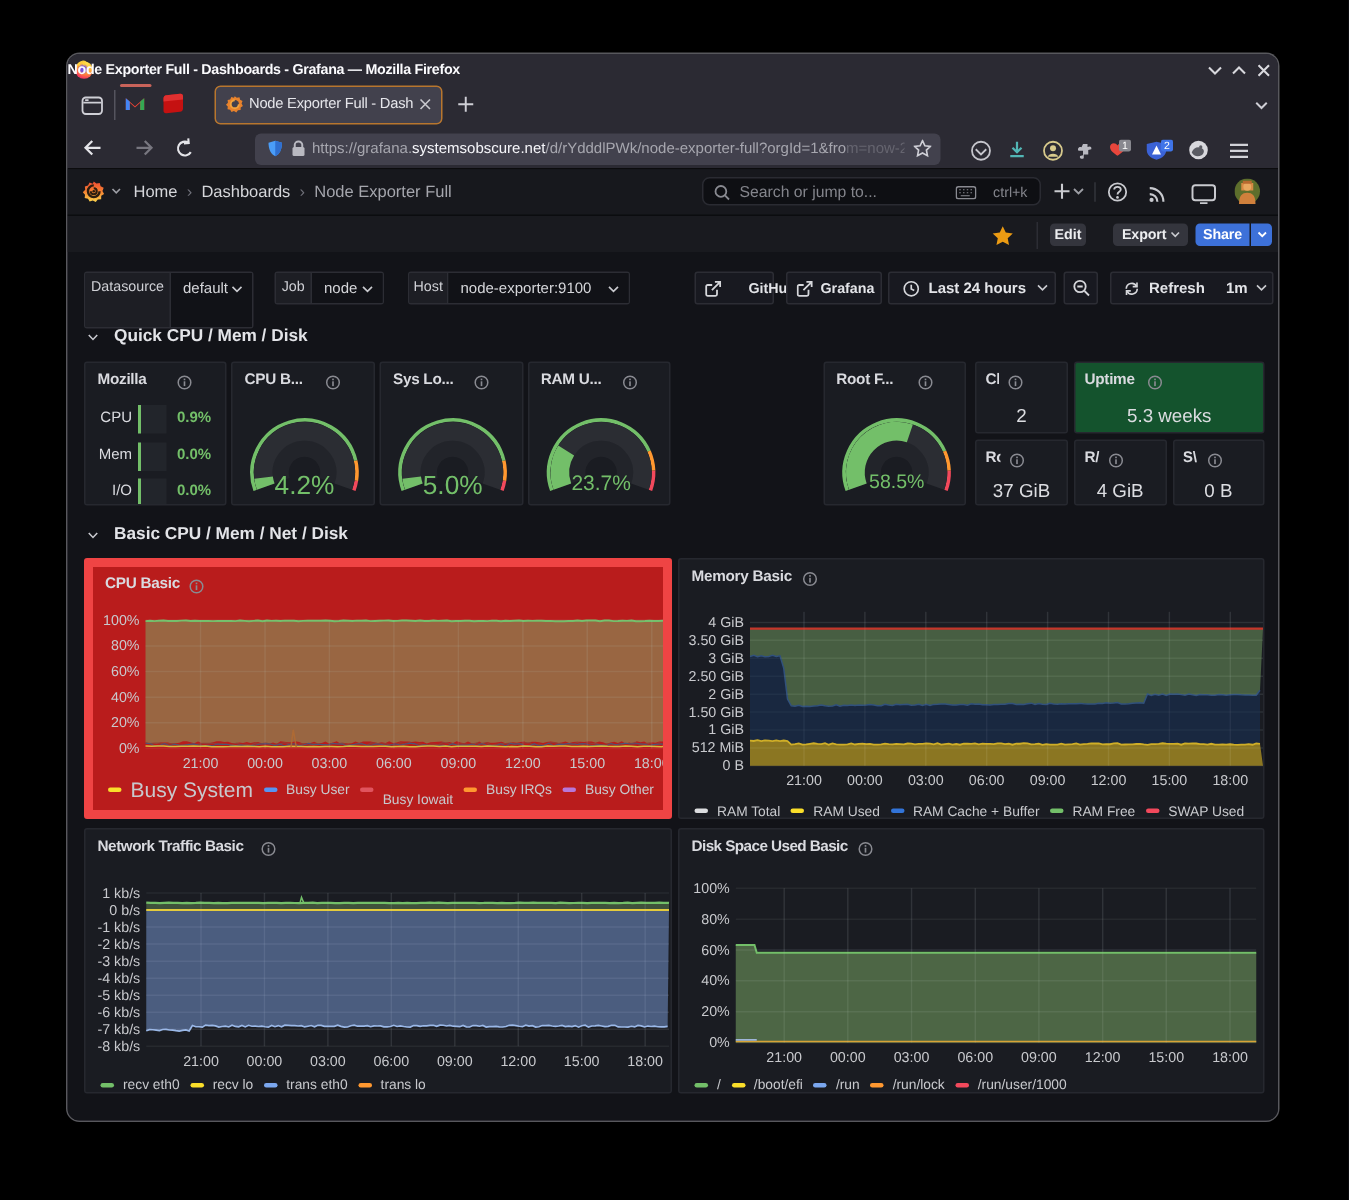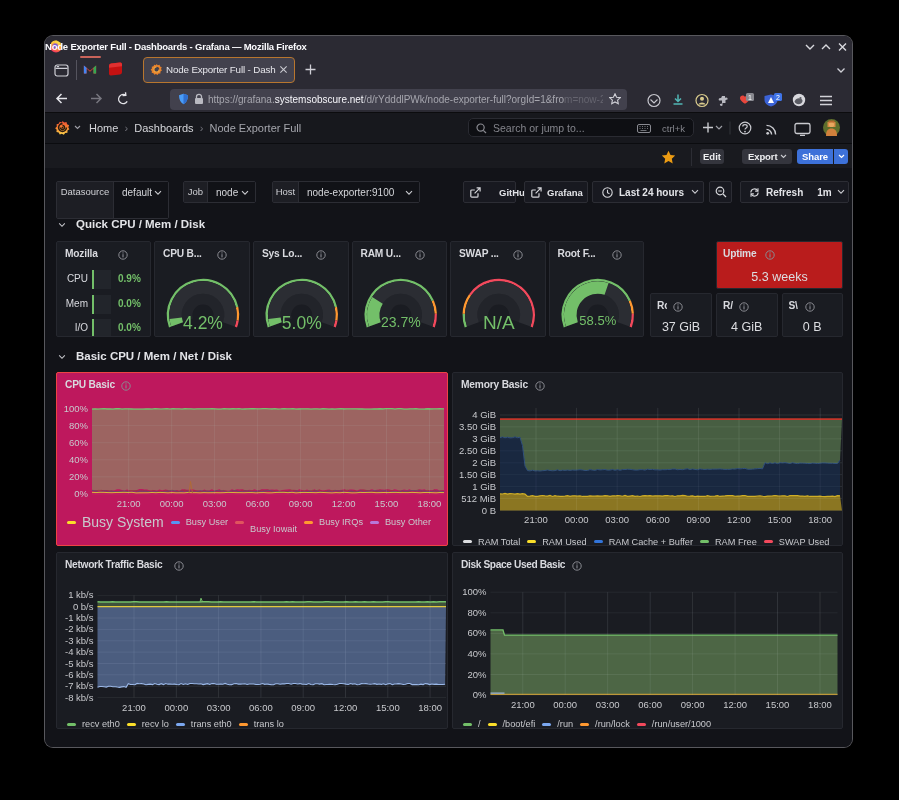--- a/index.html
+++ b/index.html
@@ -298,54 +298,47 @@
       <svg width="95.5" height="96" viewBox="0 0 95.5 96" style="position:absolute;left:0;top:0">
         <path d="M 14.86 84.97 A 35.00 35.00 0 0 1 79.72 58.76" stroke="#73bf69" stroke-width="2.4" fill="none"></path>
         <path d="M 79.72 58.76 A 35.00 35.00 0 0 1 82.73 71.78" stroke="#ff9830" stroke-width="2.4" fill="none"></path>
         <path d="M 82.73 71.78 A 35.00 35.00 0 0 1 80.64 84.97" stroke="#f2495c" stroke-width="2.4" fill="none"></path>
         <path d="M 32.71 78.47 A 16.00 16.00 0 1 1 62.79 78.47" stroke="#24262c" stroke-width="11" fill="none" opacity="0.85"></path>
         <path d="M 21.91 82.41 A 27.50 27.50 0 1 1 73.59 82.41" stroke="#2b2d33" stroke-width="12.5" fill="none"></path>
         <path d="M 21.91 82.41 A 27.50 27.50 0 0 1 24.46 58.37" stroke="#73bf69" stroke-width="12.5" fill="none"></path>
         <text x="47.8" y="84.5" font-size="14" fill="#73bf69" text-anchor="middle" font-family="Liberation Sans, sans-serif">23.7%</text>
       </svg>
     </div>
-    <div style="position:absolute;left:405px;top:205px;width:95.5px;height:96px;background:#1a1c22;border:1px solid #26282f;border-radius:2px;box-sizing:border-box;overflow:hidden">
-      <div style="position:absolute;left:8px;top:6px;font-size:10.2px;font-weight:600;letter-spacing:-0.18px;color:#d9dadf;white-space:nowrap;overflow:hidden;width:48px">SWAP ...</div>
-      <svg style="position:absolute;left:62px;top:8px" width="10" height="10" viewBox="0 0 10 10">
-        <circle cx="5" cy="5" r="4.2" fill="none" stroke="#898a91" stroke-width="1"></circle>
-        <rect x="4.45" y="4.2" width="1.1" height="3.2" fill="#898a91"></rect>
-        <rect x="4.45" y="2.4" width="1.1" height="1.1" fill="#898a91"></rect>
-      </svg>
-      <svg width="95.5" height="96" viewBox="0 0 95.5 96" style="position:absolute;left:0;top:0">
-        <path d="M 14.86 84.97 A 35.00 35.00 0 0 1 12.77 71.78" stroke="#73bf69" stroke-width="2.4" fill="none"></path>
-        <path d="M 12.77 71.78 A 35.00 35.00 0 0 1 19.08 52.92" stroke="#ff9830" stroke-width="2.4" fill="none"></path>
-        <path d="M 19.08 52.92 A 35.00 35.00 0 0 1 80.64 84.97" stroke="#f2495c" stroke-width="2.4" fill="none"></path>
-        <path d="M 32.71 78.47 A 16.00 16.00 0 1 1 62.79 78.47" stroke="#24262c" stroke-width="11" fill="none" opacity="0.85"></path>
-        <path d="M 21.91 82.41 A 27.50 27.50 0 1 1 73.59 82.41" stroke="#2b2d33" stroke-width="12.5" fill="none"></path>
-        <text x="47.8" y="87" font-size="19" fill="#73bf69" text-anchor="middle" font-family="Liberation Sans, sans-serif">N/A</text>
-      </svg>
-    </div>
     <div style="position:absolute;left:503.5px;top:205px;width:95.5px;height:96px;background:#1a1c22;border:1px solid #26282f;border-radius:2px;box-sizing:border-box;overflow:hidden">
       <div style="position:absolute;left:8px;top:6px;font-size:10.2px;font-weight:600;letter-spacing:-0.18px;color:#d9dadf;white-space:nowrap;overflow:hidden;width:48px">Root F...</div>
       <svg style="position:absolute;left:62px;top:8px" width="10" height="10" viewBox="0 0 10 10">
         <circle cx="5" cy="5" r="4.2" fill="none" stroke="#898a91" stroke-width="1"></circle>
         <rect x="4.45" y="4.2" width="1.1" height="3.2" fill="#898a91"></rect>
         <rect x="4.45" y="2.4" width="1.1" height="1.1" fill="#898a91"></rect>
       </svg>
       <svg width="95.5" height="96" viewBox="0 0 95.5 96" style="position:absolute;left:0;top:0">
         <path d="M 14.86 84.97 A 35.00 35.00 0 0 1 79.72 58.76" stroke="#73bf69" stroke-width="2.4" fill="none"></path>
         <path d="M 79.72 58.76 A 35.00 35.00 0 0 1 82.73 71.78" stroke="#ff9830" stroke-width="2.4" fill="none"></path>
         <path d="M 82.73 71.78 A 35.00 35.00 0 0 1 80.64 84.97" stroke="#f2495c" stroke-width="2.4" fill="none"></path>
         <path d="M 32.71 78.47 A 16.00 16.00 0 1 1 62.79 78.47" stroke="#24262c" stroke-width="11" fill="none" opacity="0.85"></path>
         <path d="M 21.91 82.41 A 27.50 27.50 0 1 1 73.59 82.41" stroke="#2b2d33" stroke-width="12.5" fill="none"></path>
         <path d="M 21.91 82.41 A 27.50 27.50 0 0 1 56.57 46.95" stroke="#73bf69" stroke-width="12.5" fill="none"></path>
         <text x="47.8" y="83" font-size="13" fill="#73bf69" text-anchor="middle" font-family="Liberation Sans, sans-serif">58.5%</text>
       </svg>
     </div>
-    <div style="position:absolute;left:671px;top:205px;width:127px;height:48px;background:#b91c1c;border:1px solid #26282f;border-radius:2px;box-sizing:border-box;overflow:hidden">
+    <div style="position:absolute;left:605px;top:205px;width:62px;height:48px;background:#1a1c22;border:1px solid #26282f;border-radius:2px;box-sizing:border-box;overflow:hidden">
+      <div style="position:absolute;left:6px;top:6px;font-size:10.2px;font-weight:600;letter-spacing:-0.18px;color:#d9dadf;white-space:nowrap;overflow:hidden;width:9px">Cl</div>
+      <svg style="position:absolute;left:21px;top:8px" width="10" height="10" viewBox="0 0 10 10">
+        <circle cx="5" cy="5" r="4.2" fill="none" stroke="#898a91" stroke-width="1"></circle>
+        <rect x="4.45" y="4.2" width="1.1" height="3.2" fill="#898a91"></rect>
+        <rect x="4.45" y="2.4" width="1.1" height="1.1" fill="#898a91"></rect>
+      </svg>
+      <div style="position:absolute;left:0;right:0;top:25px;bottom:2px;display:flex;align-items:center;justify-content:center;font-size:12.5px;font-weight:500;color:#dcdde1">2</div>
+    </div>
+    <div style="position:absolute;left:671px;top:205px;width:127px;height:48px;background:#14532d;border:1px solid #26282f;border-radius:2px;box-sizing:border-box;overflow:hidden">
       <div style="position:absolute;left:6px;top:6px;font-size:10.2px;font-weight:600;letter-spacing:-0.18px;color:#d9dadf;white-space:nowrap;overflow:hidden;width:36px">Uptime</div>
       <svg style="position:absolute;left:48px;top:8px" width="10" height="10" viewBox="0 0 10 10">
         <circle cx="5" cy="5" r="4.2" fill="none" stroke="#898a91" stroke-width="1"></circle>
         <rect x="4.45" y="4.2" width="1.1" height="3.2" fill="#898a91"></rect>
         <rect x="4.45" y="2.4" width="1.1" height="1.1" fill="#898a91"></rect>
       </svg>
       <div style="position:absolute;left:0;right:0;top:25px;bottom:2px;display:flex;align-items:center;justify-content:center;font-size:12.5px;font-weight:500;color:#dcdde1">5.3 weeks</div>
     </div>
     <div style="position:absolute;left:605px;top:257px;width:62px;height:44px;background:#1a1c22;border:1px solid #26282f;border-radius:2px;box-sizing:border-box;overflow:hidden">
       <div style="position:absolute;left:6px;top:6px;font-size:10.2px;font-weight:600;letter-spacing:-0.18px;color:#d9dadf;white-space:nowrap;overflow:hidden;width:10px">Rc</div>
@@ -367,21 +360,21 @@
     </div>
     <div style="position:absolute;left:736.5px;top:257px;width:61.5px;height:44px;background:#1a1c22;border:1px solid #26282f;border-radius:2px;box-sizing:border-box;overflow:hidden">
       <div style="position:absolute;left:6px;top:6px;font-size:10.2px;font-weight:600;letter-spacing:-0.18px;color:#d9dadf;white-space:nowrap;overflow:hidden;width:10px">S\</div>
       <svg style="position:absolute;left:22px;top:8px" width="10" height="10" viewBox="0 0 10 10">
         <circle cx="5" cy="5" r="4.2" fill="none" stroke="#898a91" stroke-width="1"></circle>
         <rect x="4.45" y="4.2" width="1.1" height="3.2" fill="#898a91"></rect>
         <rect x="4.45" y="2.4" width="1.1" height="1.1" fill="#898a91"></rect>
       </svg>
       <div style="position:absolute;left:0;right:0;top:25px;bottom:2px;display:flex;align-items:center;justify-content:center;font-size:12.5px;font-weight:500;color:#dcdde1">0 B</div>
     </div>
-    <div style="position:absolute;left:11px;top:336px;width:391.5px;height:174px;background:#be185d;border:1px solid #ef4444;border-radius:2px;box-sizing:border-box;overflow:hidden">
+    <div style="position:absolute;left:11px;top:336px;width:391.5px;height:174px;background:#b91c1c;border:6px solid #ef4444;border-radius:2px;box-sizing:border-box;overflow:hidden">
       <div style="position:absolute;left:8px;top:6px;font-size:10.2px;font-weight:600;letter-spacing:-0.18px;color:#d9dadf;white-space:nowrap;overflow:hidden;width:50px">CPU Basic</div>
       <svg style="position:absolute;left:64px;top:8px" width="10" height="10" viewBox="0 0 10 10">
         <circle cx="5" cy="5" r="4.2" fill="none" stroke="#898a91" stroke-width="1"></circle>
         <rect x="4.45" y="4.2" width="1.1" height="3.2" fill="#898a91"></rect>
         <rect x="4.45" y="2.4" width="1.1" height="1.1" fill="#898a91"></rect>
       </svg>
       <svg width="391" height="174" viewBox="0 0 391 174" style="position:absolute;left:0;top:0" font-family="Liberation Sans, sans-serif">
         <line x1="35.0" y1="121.0" x2="387.0" y2="121.0" stroke="rgba(204,208,216,0.07)" stroke-width="1"></line>
         <text x="31.0" y="124.0" font-size="9.5" fill="#c8c9cd" text-anchor="end">0%</text>
         <line x1="35.0" y1="103.9" x2="387.0" y2="103.9" stroke="rgba(204,208,216,0.07)" stroke-width="1"></line>

